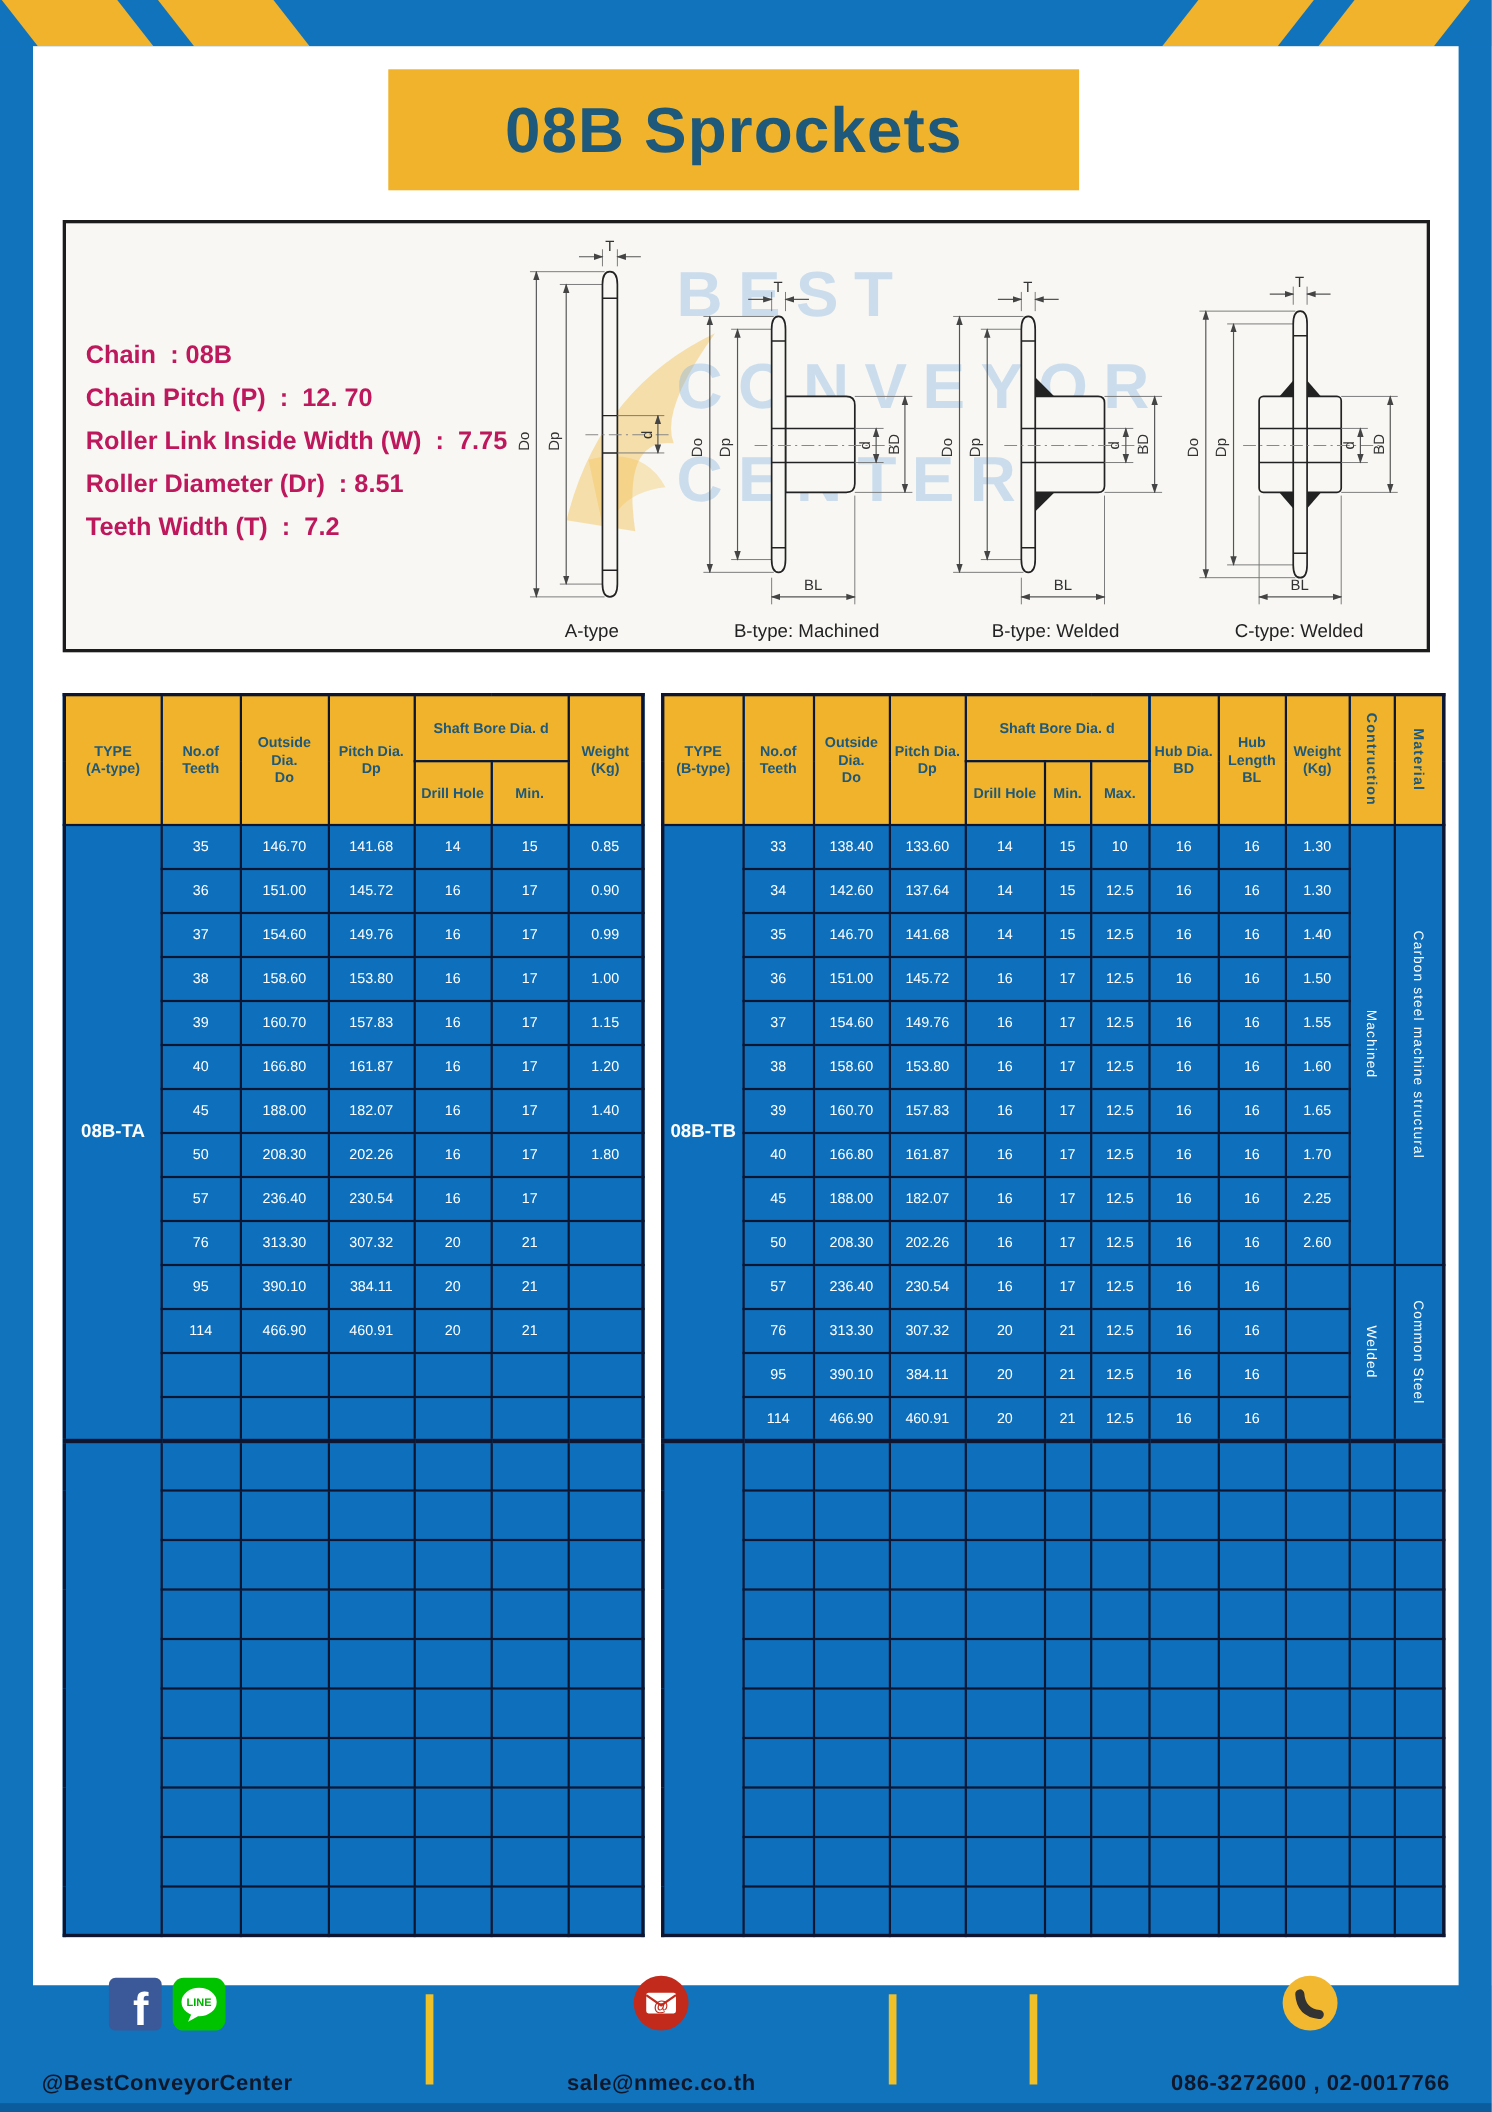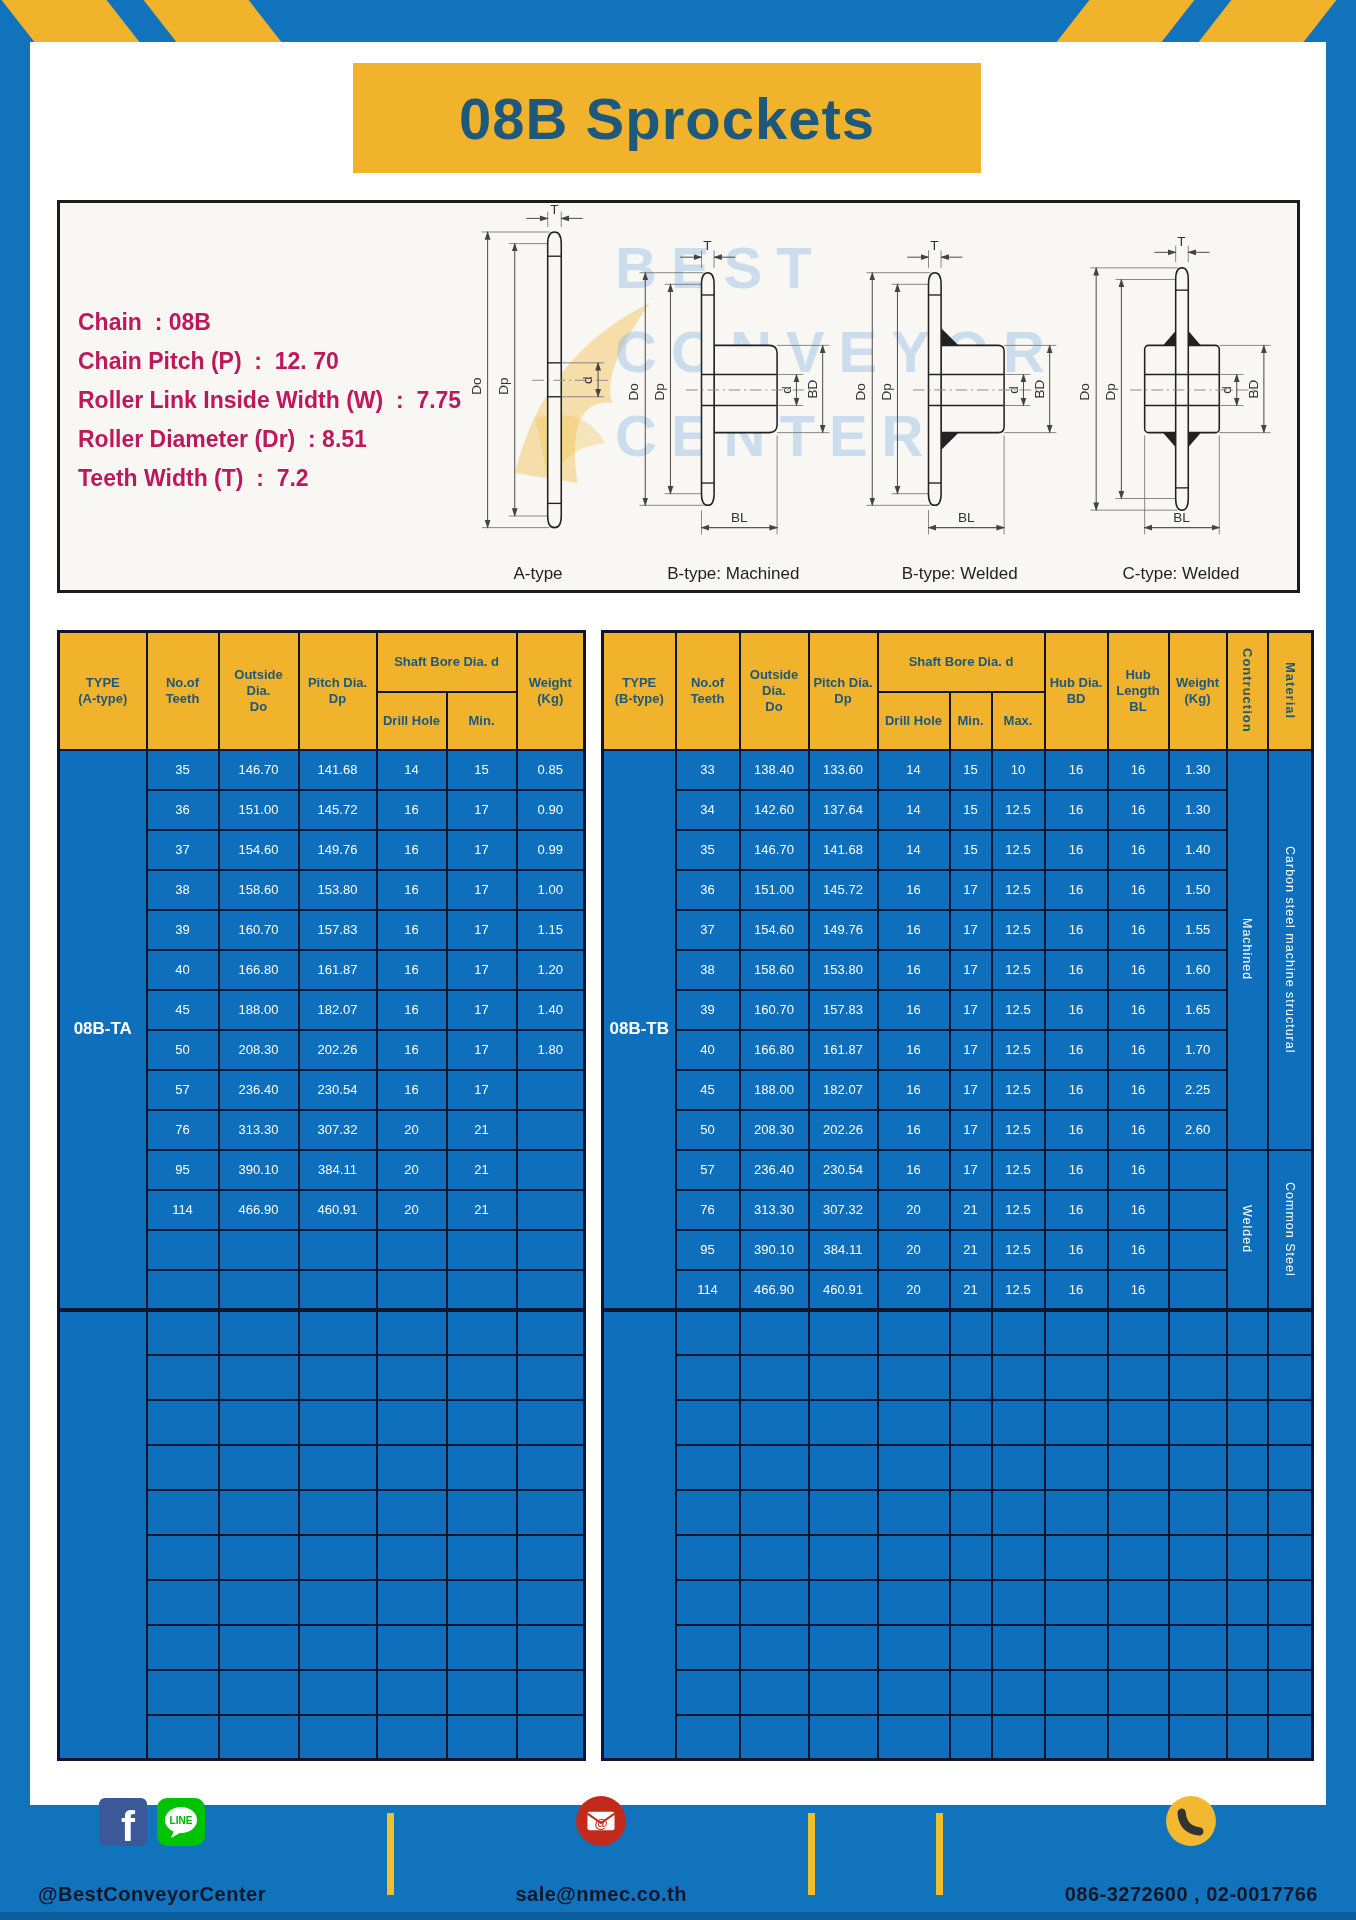--- a/index.html
+++ b/index.html
@@ -14,21 +14,21 @@
   .content{position:absolute;top:42px;left:30px;right:30px;bottom:115px;background:#ffffff;}
   .banner{position:absolute;top:21px;left:323px;width:628px;height:110px;background:#F0B32B;display:flex;align-items:center;justify-content:center;}
   .banner h1{margin:0;font-size:58px;font-weight:bold;color:#1E587A;letter-spacing:1px;}
   .diagram-box{position:absolute;top:158px;left:27px;width:1243px;height:393px;background:#F8F7F3;border:3px solid #1c1c1c;overflow:hidden;}
   .wm-shape{position:absolute;left:400px;top:40px;z-index:0;}
   .wm-text{position:absolute;left:555px;top:23px;z-index:0;font-weight:800;font-size:58px;line-height:84px;letter-spacing:14px;color:rgba(130,180,225,0.38);white-space:pre-line;}
   .specs{position:absolute;left:18px;top:100px;z-index:2;}
   .spec-line{font-size:23px;font-weight:bold;color:#be185d;line-height:39px;white-space:pre;}
   .figs{position:absolute;left:398px;right:10px;top:8px;bottom:6px;display:flex;justify-content:space-between;align-items:flex-end;z-index:1;}
   .fig{display:flex;flex-direction:column;align-items:center;}
-  .fig-label{font-size:17px;color:#222;margin-top:17px;font-family:"Liberation Sans",sans-serif;}
+  .fig-label{font-size:17px;color:#222;margin-top:2px;font-family:"Liberation Sans",sans-serif;}
   .part{fill:#F8F7F3;stroke:#222;stroke-width:1.6;}
   .pline{stroke:#222;stroke-width:1.4;}
   .dim{stroke:#555;stroke-width:1.1;}
   .ext{stroke:#777;stroke-width:0.9;}
   .cl{stroke:#888;stroke-width:1;stroke-dasharray:12 4 2 4;}
   .dimtxt{font-size:14px;fill:#333;}
   .weld{fill:#222;}
   .tables{position:absolute;top:588px;left:27px;display:flex;gap:15px;}
   table{border-collapse:collapse;table-layout:fixed;background:#0E70BD;border:3px solid #0D1530;}
   th,td{border:2px solid #0D1530;text-align:center;vertical-align:middle;padding:0 2px;overflow:hidden;}

